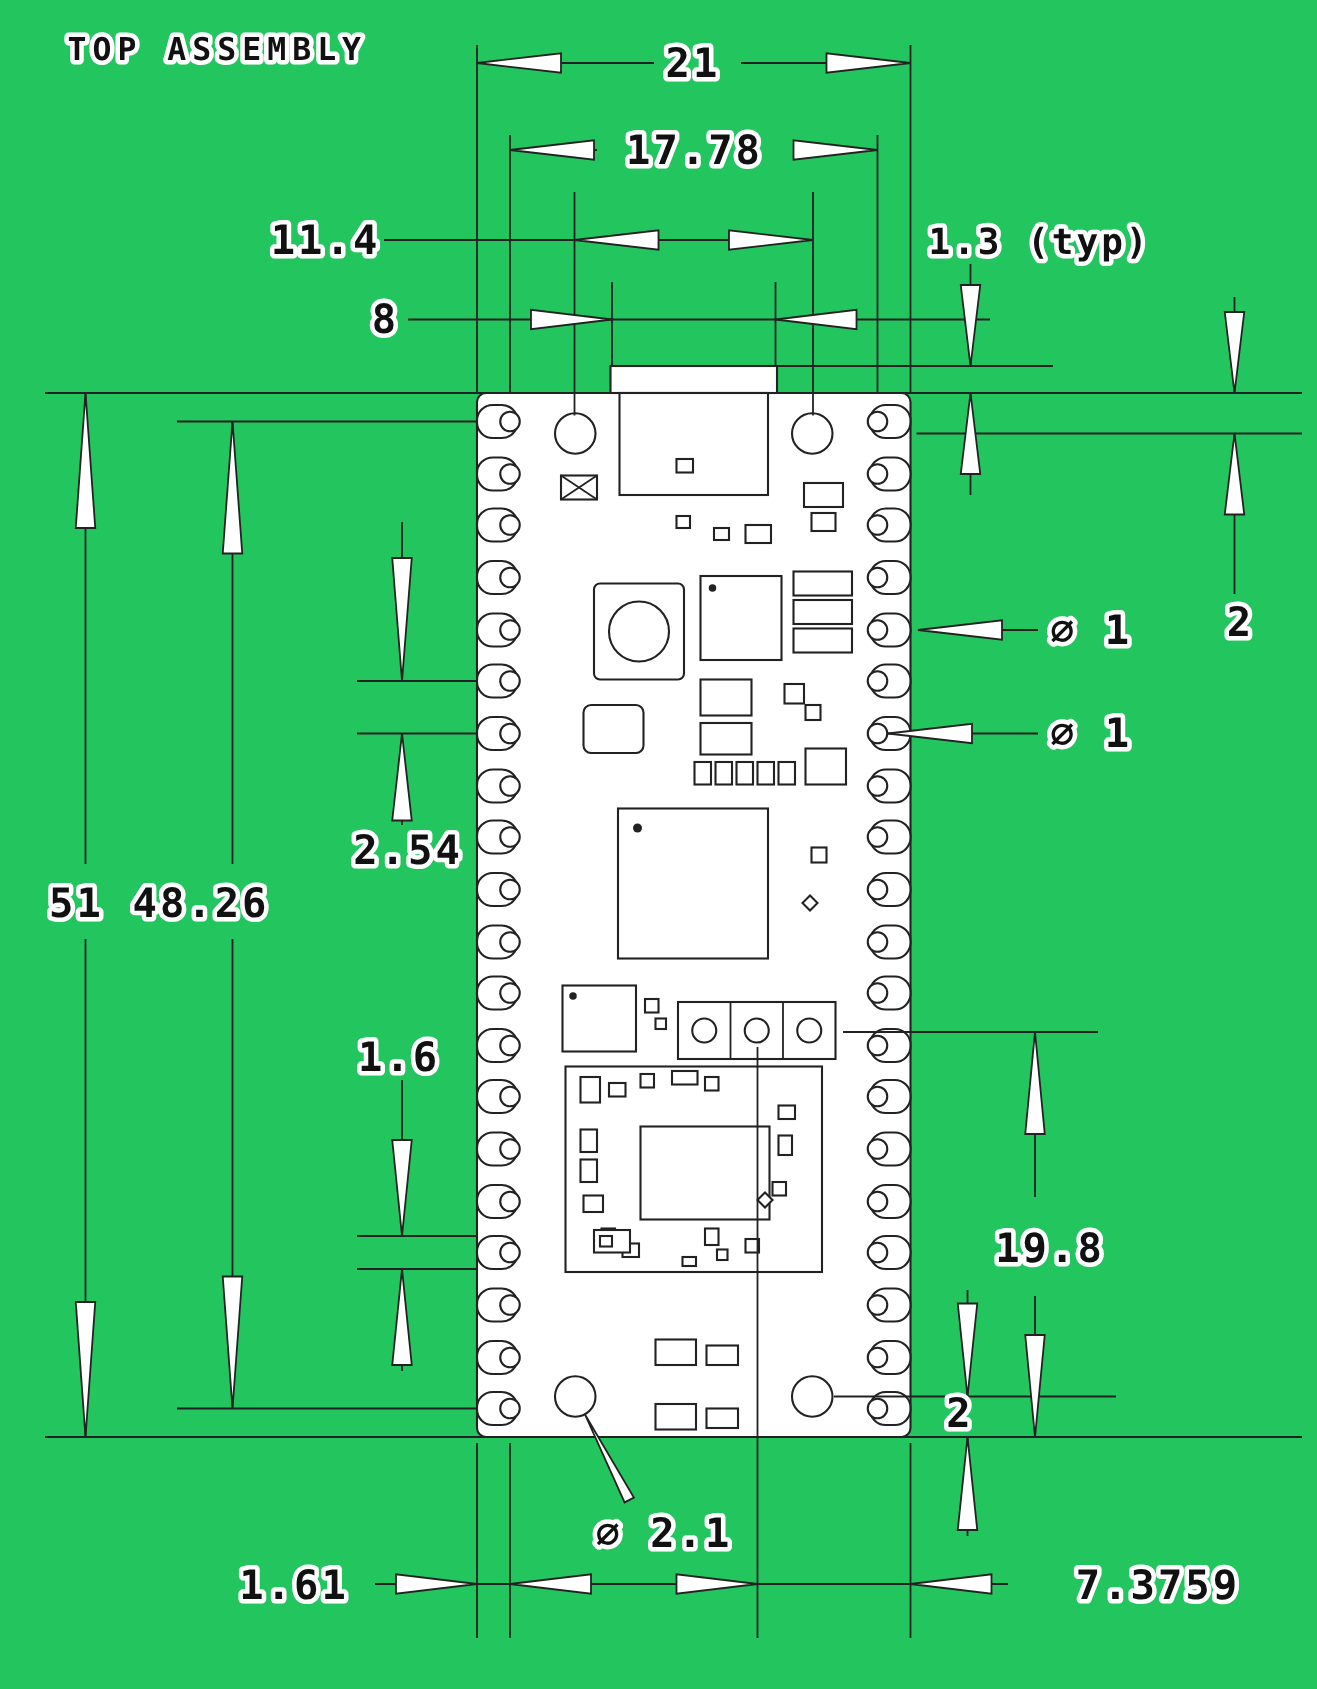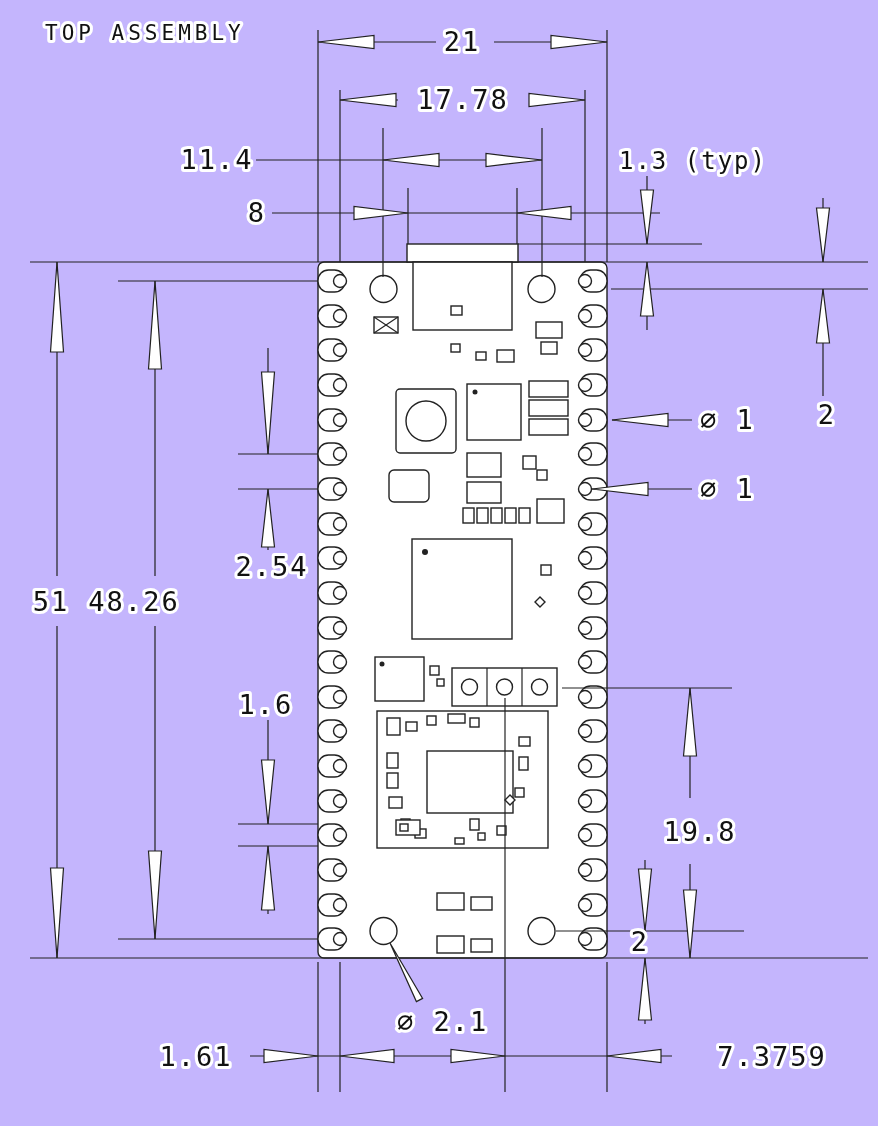--- a/index.html
+++ b/index.html
@@ -1,16 +1,16 @@
 <!DOCTYPE html>
 <html><head>
 <meta charset="utf-8">
 <style>
   html,body{margin:0;padding:0;background:#ffffff;}
-  .page{position:relative;width:878px;height:1126px;background:#c4b5fd;overflow:hidden;}
+  .page{position:relative;width:878px;height:1126px;background:#22c55e;overflow:hidden;font-weight:bold;}
   svg text{
     font-family:"DejaVu Sans Mono","Liberation Mono",monospace;
     fill:#111;
     paint-order:stroke fill;
     stroke:#ffffff;
     stroke-width:6px;
     stroke-linejoin:round;
   }
   .fs-title{font-size:21px;letter-spacing:4px;}
   .fs-lg{font-size:27px;letter-spacing:2px;}

